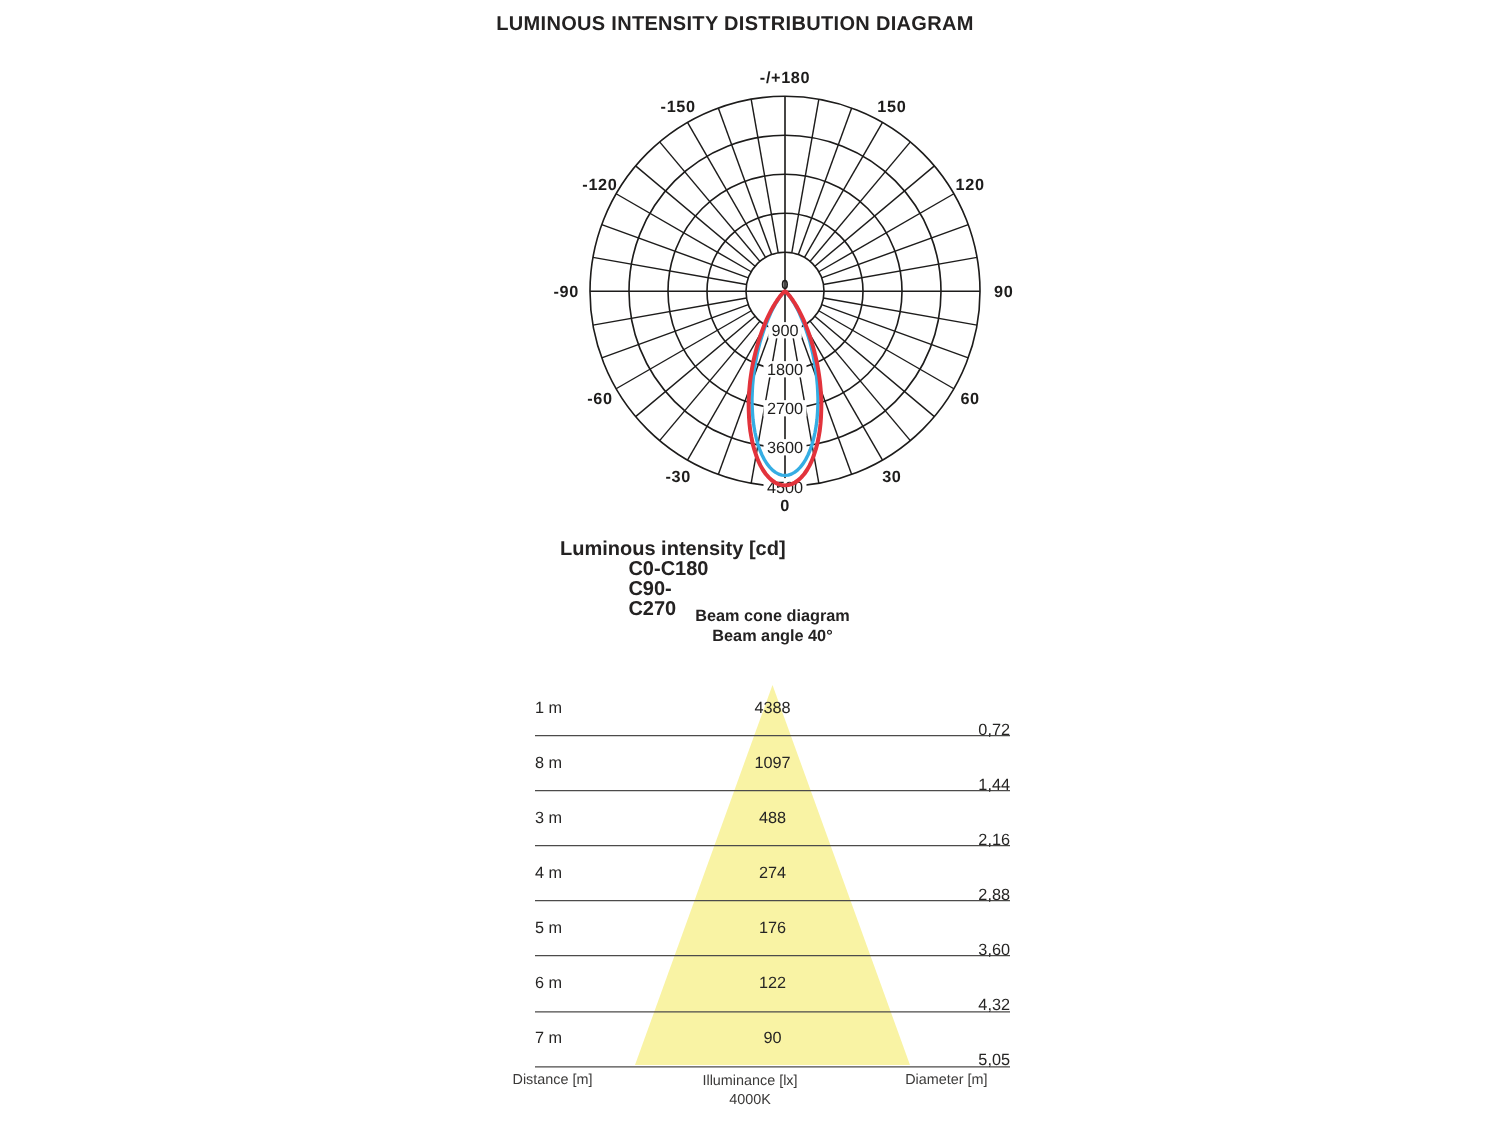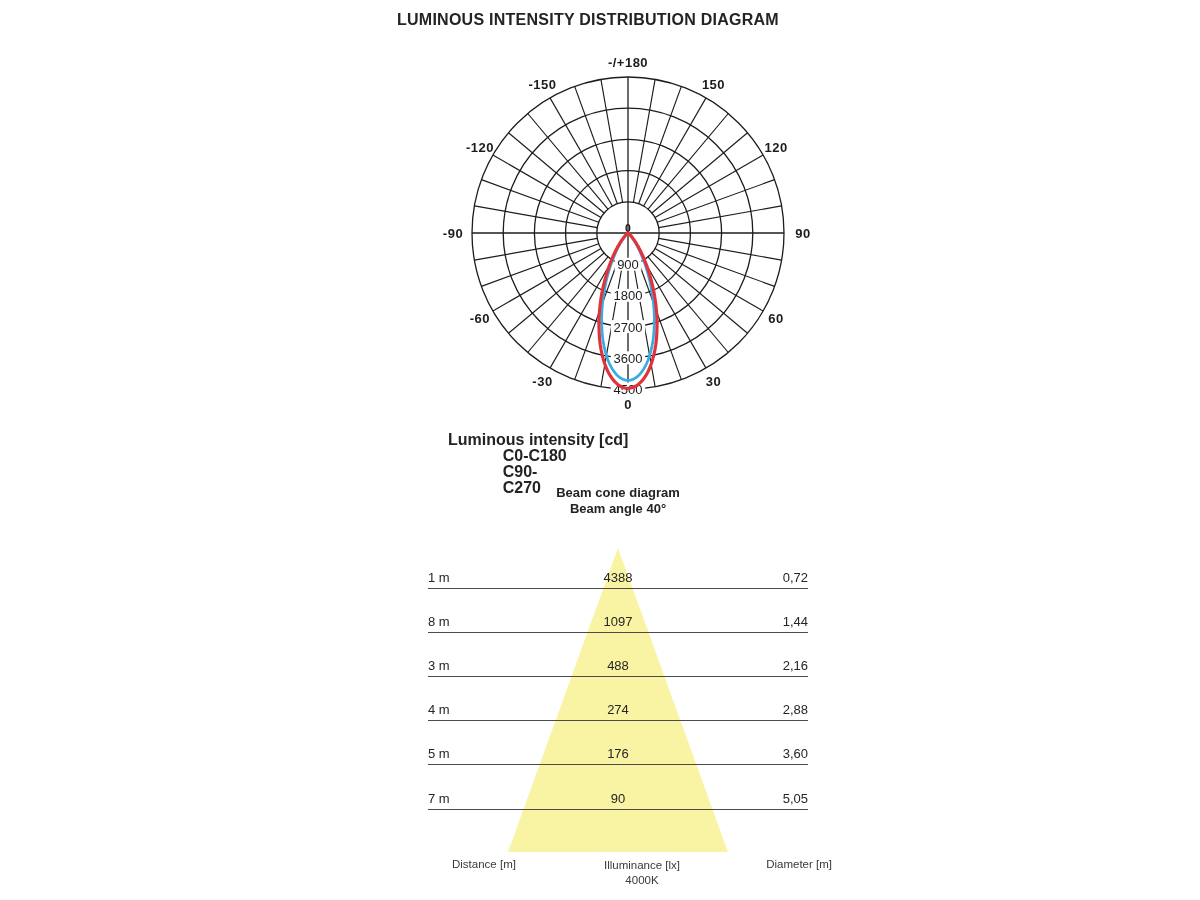--- a/index.html
+++ b/index.html
@@ -8,26 +8,26 @@
   #page-title{left:397px;top:11px;font-size:16px;font-weight:bold;letter-spacing:.25px;color:#242222;}
   #polar-svg{left:438px;top:48px;}
   #legend{left:448px;top:431px;font-size:16px;font-weight:bold;color:#242222;}
   #legend .leg-title{height:17px;line-height:17px;}
   .leg-row{display:flex;align-items:center;height:16px;flex-direction:column;}
   .leg-label{width:71px;line-height:16px;}
   .leg-swatch{width:29px;height:3px;border-radius:1px;}
   #beam-head{left:467px;top:485px;width:302px;text-align:center;font-weight:bold;font-size:13px;line-height:16px;color:#242222;}
   #cone-svg{left:440px;top:540px;}
   #beam-table{left:428px;top:545px;width:380px;}
-  .t-row{height:44.1px;box-sizing:border-box;border-bottom:1.5px solid #4c4b4a;display:flex;align-items:flex-end;justify-content:space-between;font-size:13px;color:#262524;}
+  .t-row{height:44.1px;box-sizing:border-box;border-bottom:1.5px solid #4c4b4a;display:flex;align-items:center;justify-content:space-between;font-size:13px;color:#262524;}
   .t-row span{padding-bottom:3px;}
   .t-cell-l{width:95px;text-align:left;}
   .t-cell-c{flex:1;text-align:center;}
   .t-cell-r{width:95px;text-align:right;margin-top:36px;}
-  #table-footer{left:452px;top:858px;width:380px;display:flex;justify-content:flex-end;font-size:11.5px;color:#3b3a39;}
+  #table-footer{left:410px;top:858px;width:380px;display:flex;justify-content:flex-end;font-size:11.5px;color:#3b3a39;}
   .foot-l{width:110px;text-align:left;}
   .foot-c{flex:1;text-align:center;line-height:14.5px;}
   .foot-r{width:110px;text-align:right;}
 </style>
 </head>
 <body>
 
 <div class="abs" id="page-title">LUMINOUS INTENSITY DISTRIBUTION DIAGRAM</div>
 
 <svg class="abs" id="polar-svg" width="380" height="378">
@@ -138,20 +138,25 @@
       <span class="t-cell-l">4 m</span>
       <span class="t-cell-c">274</span>
       <span class="t-cell-r">2,88</span>
     </div>
     <div class="t-row">
       <span class="t-cell-l">5 m</span>
       <span class="t-cell-c">176</span>
       <span class="t-cell-r">3,60</span>
     </div>
     <div class="t-row">
+      <span class="t-cell-l">6 m</span>
+      <span class="t-cell-c">122</span>
+      <span class="t-cell-r">4,32</span>
+    </div>
+    <div class="t-row">
       <span class="t-cell-l">7 m</span>
       <span class="t-cell-c">90</span>
       <span class="t-cell-r">5,05</span>
     </div>
   </div>
 
 <div class="abs" id="table-footer">
   <div class="foot-l">Distance [m]</div>
   <div class="foot-c">
     <div>Illuminance [lx]</div>

